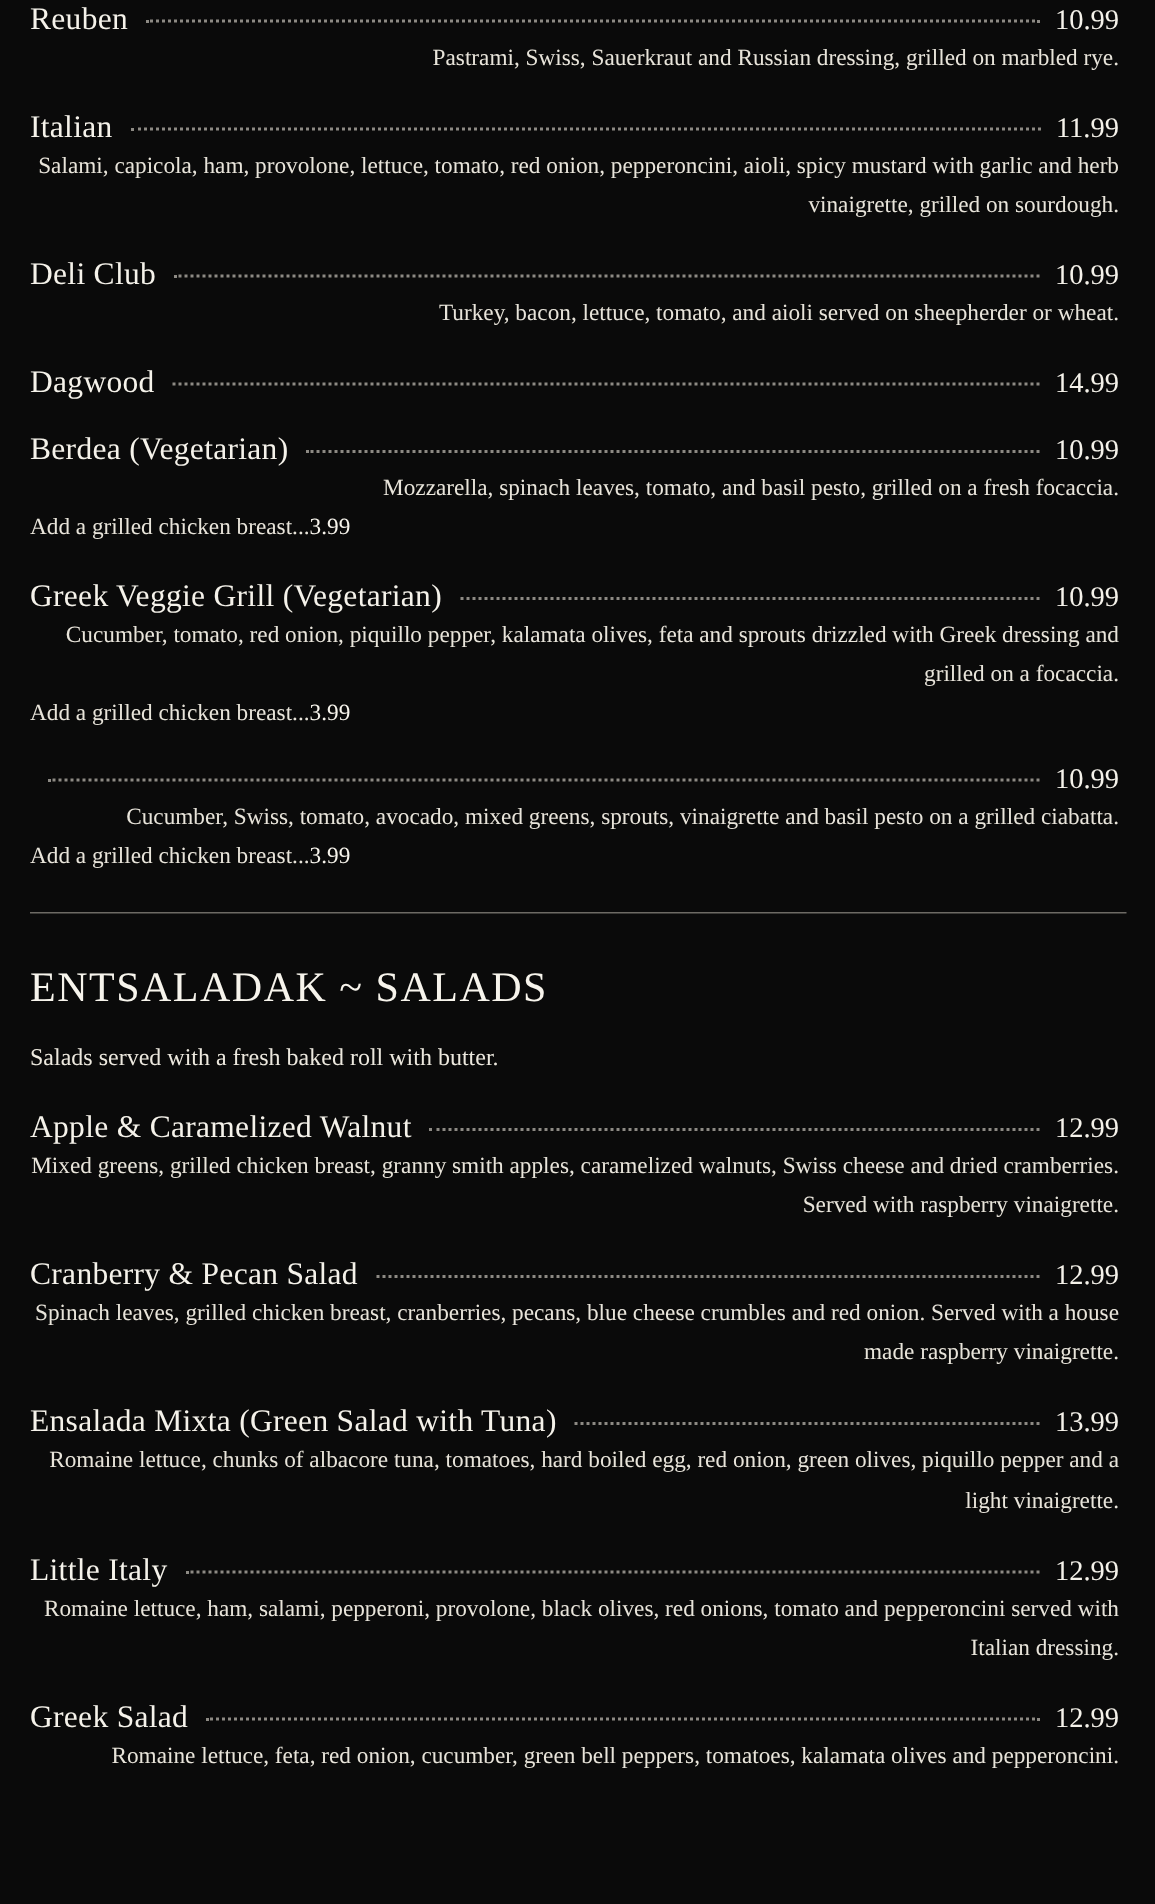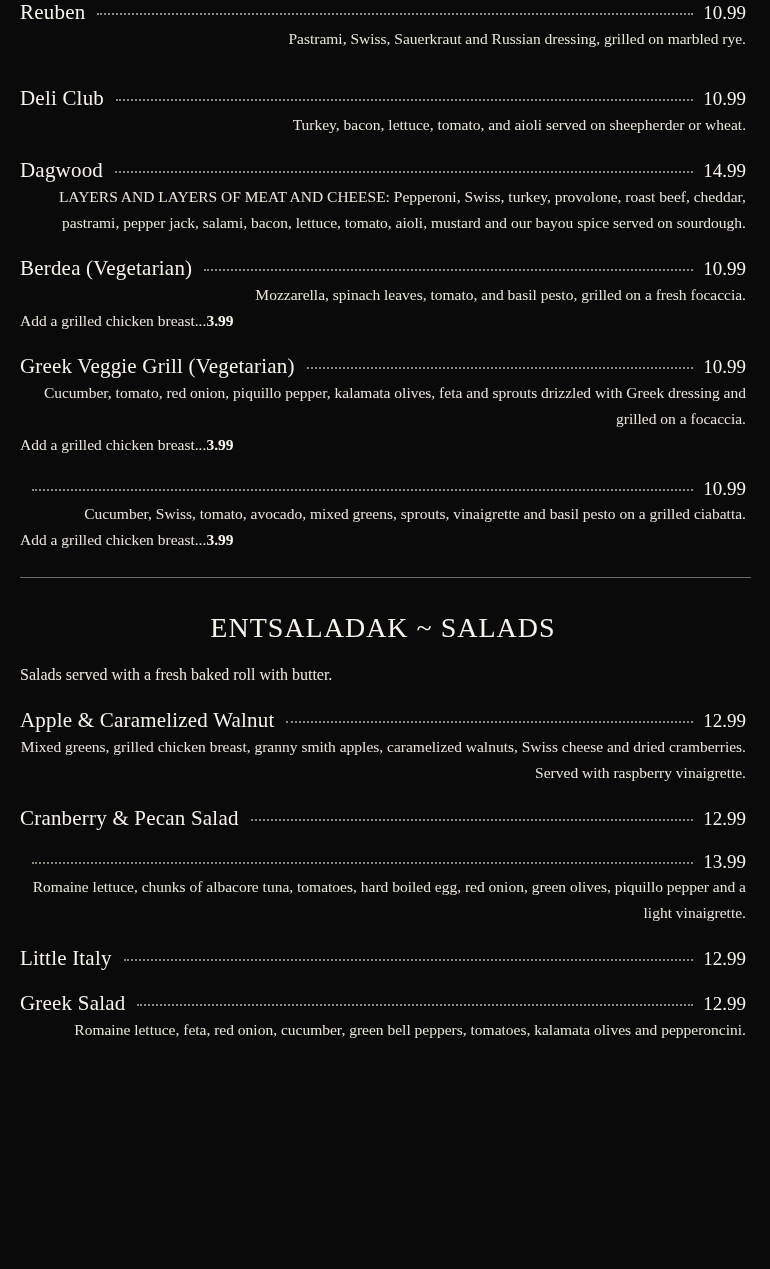--- a/index.html
+++ b/index.html
@@ -60,37 +60,37 @@
     max-width: 731px;
     text-align: right;
   }
   .addon {
     font-family: "Liberation Serif", serif;
     font-size: 15.5px;
     line-height: 1.68;
     color: #e8e4da;
   }
   .addon b {
-    font-weight: bold;
+    font-weight: normal;
     color: #f7f4ec;
   }
 
   .gap-lg { height: 14px; }
 
   
   .divider {
     border: none;
     border-top: 1px solid #6d6a64;
     margin: 24px 0 0 0;
     width: 731px;
   }
 
   
   .section-title {
-    text-align: center;
+    text-align: left;
     font-family: "Liberation Serif", serif;
     font-size: 28px;
     letter-spacing: 1px;
     margin: 34px 0 0 0;
     color: #f7f4ec;
     font-weight: 400;
   }
   .section-sub {
     text-align: left;
     font-family: "Liberation Serif", serif;
@@ -110,41 +110,48 @@
       <div class="item-head">
         <span class="item-name">Reuben</span>
         <span class="dots"></span>
         <span class="item-price">10.99</span>
       </div>
       <div class="item-desc">Pastrami, Swiss, Sauerkraut and Russian dressing, grilled on marbled rye.</div>
     </div>
 
     <div class="gap-lg"></div>
 
+    <div class="item">
+      <div class="item-head">
+        <span class="item-name">Italian</span>
+        <span class="dots"></span>
+        <span class="item-price">11.99</span>
+      </div>
+      <div class="item-desc">Salami, capicola, ham, provolone, lettuce, tomato, red onion, pepperoncini, aioli, spicy mustard with garlic and herb vinaigrette, grilled on sourdough.</div>
+    </div>
 
     <div class="gap-lg"></div>
 
     <div class="item">
       <div class="item-head">
         <span class="item-name">Deli Club</span>
         <span class="dots"></span>
         <span class="item-price">10.99</span>
       </div>
       <div class="item-desc">Turkey, bacon, lettuce, tomato, and aioli served on sheepherder or wheat.</div>
     </div>
 
     <div class="gap-lg"></div>
 
     <div class="item">
       <div class="item-head">
         <span class="item-name">Dagwood</span>
         <span class="dots"></span>
         <span class="item-price">14.99</span>
       </div>
-      <div class="item-desc">LAYERS AND LAYERS OF MEAT AND CHEESE: Pepperoni, Swiss, turkey, provolone, roast beef, cheddar, pastrami, pepper jack, salami, bacon, lettuce, tomato, aioli, mustard and our bayou spice served on sourdough.</div>
     </div>
 
     <div class="gap-lg"></div>
 
     <div class="item">
       <div class="item-head">
         <span class="item-name">Berdea (Vegetarian)</span>
         <span class="dots"></span>
         <span class="item-price">10.99</span>
       </div>
@@ -194,40 +201,43 @@
     </div>
 
     <div class="gap-lg"></div>
 
     <div class="item">
       <div class="item-head">
         <span class="item-name">Cranberry &amp; Pecan Salad</span>
         <span class="dots"></span>
         <span class="item-price">12.99</span>
       </div>
-    </div>
-
-    <div class="gap-lg"></div>
-
-    <div class="item">
-      <div class="item-head">
+      <div class="item-desc">Spinach leaves, grilled chicken breast, cranberries, pecans, blue cheese crumbles and red onion. Served with a house made raspberry vinaigrette.</div>
+    </div>
+
+    <div class="gap-lg"></div>
+
+    <div class="item">
+      <div class="item-head">
+        <span class="item-name">Ensalada Mixta (Green Salad with Tuna)</span>
         <span class="dots"></span>
         <span class="item-price">13.99</span>
       </div>
       <div class="item-desc">Romaine lettuce, chunks of albacore tuna, tomatoes, hard boiled egg, red onion, green olives, piquillo pepper and a light vinaigrette.</div>
     </div>
 
     <div class="gap-lg"></div>
 
     <div class="item">
       <div class="item-head">
         <span class="item-name">Little Italy</span>
         <span class="dots"></span>
         <span class="item-price">12.99</span>
       </div>
+      <div class="item-desc">Romaine lettuce, ham, salami, pepperoni, provolone, black olives, red onions, tomato and pepperoncini served with Italian dressing.</div>
     </div>
 
     <div class="gap-lg"></div>
 
     <div class="item">
       <div class="item-head">
         <span class="item-name">Greek Salad</span>
         <span class="dots"></span>
         <span class="item-price">12.99</span>
       </div>

